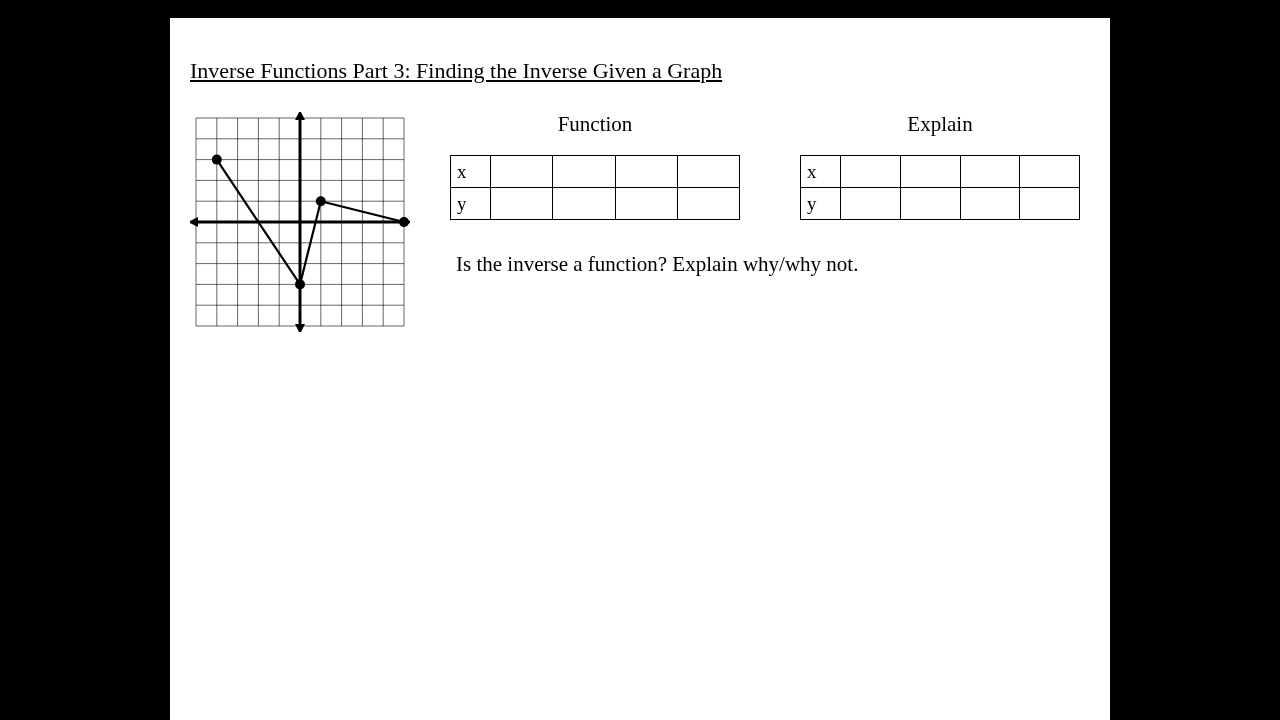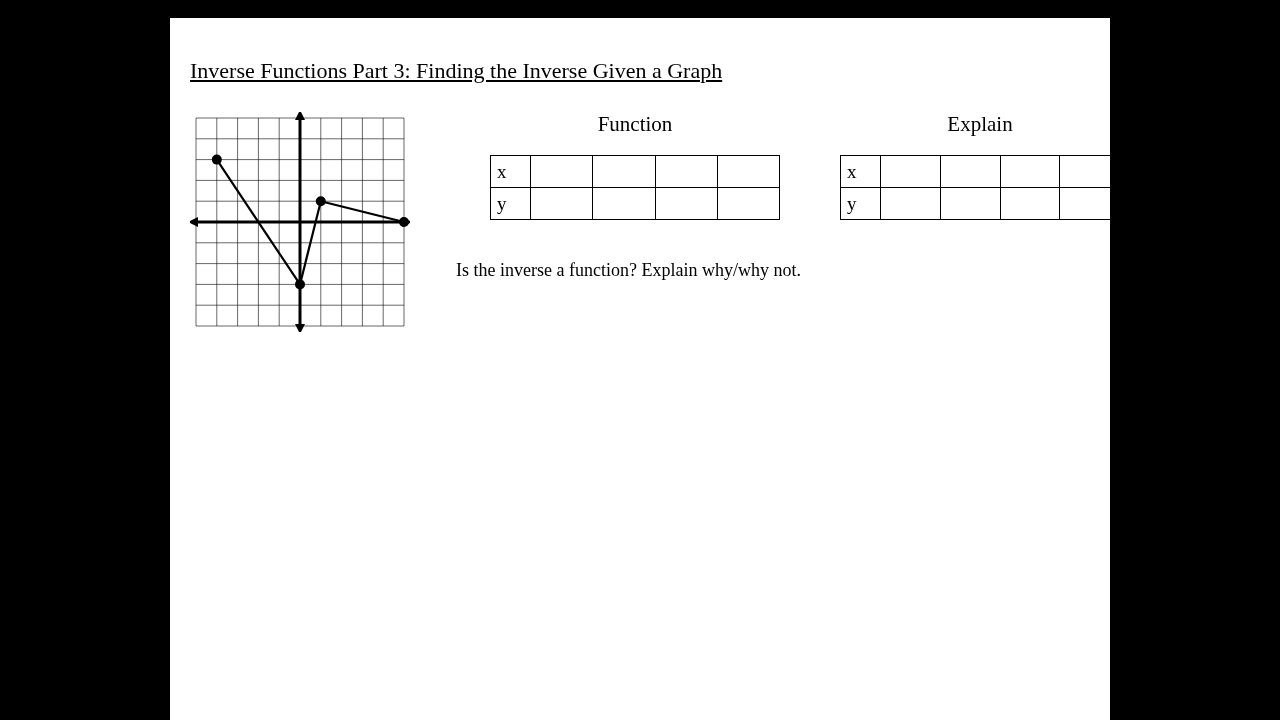--- a/index.html
+++ b/index.html
@@ -5,27 +5,27 @@
     * { margin: 0; padding: 0; box-sizing: border-box; }
     body { width: 1280px; height: 720px; background: #000; font-family: 'Times New Roman', Times, serif; overflow: hidden; }
     .page { position: absolute; left: 170px; top: 18px; width: 940px; height: 720px; background: #fff; }
     .content { padding: 40px 20px 20px 20px; }
     .title { font-size: 22px; text-decoration: underline; margin-bottom: 28px; padding-left: 0; }
     .row { display: flex; align-items: flex-start; }
     .graph-wrap { width: 220px; height: 220px; margin-right: 40px; flex: 0 0 auto; }
     .right-side { flex: 1; }
     .tables-row { display: flex; gap: 60px; margin-top: 0; }
     .table-col { flex: 0 0 auto; }
-    .table-col.first { width: 290px; margin-left: 40px; }
+    .table-col.first { width: 290px; }
     .table-col.second { width: 280px; }
     .table-title { font-size: 21px; text-align: center; margin-bottom: 18px; }
     table { border-collapse: collapse; width: 100%; }
     td { border: 1px solid #000; height: 32px; font-size: 19px; padding: 3px 6px; }
     td.label-cell { width: 40px; }
-    .question { font-size: 18px; margin-top: 40px; padding-left: 6px; }
+    .question { font-size: 21px; margin-top: 32px; padding-left: 6px; }
     svg { display: block; }
   </style>
 </head>
 <body>
 
 <div class="page">
   <div class="content">
     <div class="title">Inverse Functions Part 3: Finding the Inverse Given a Graph</div>
 
     <div class="row">

